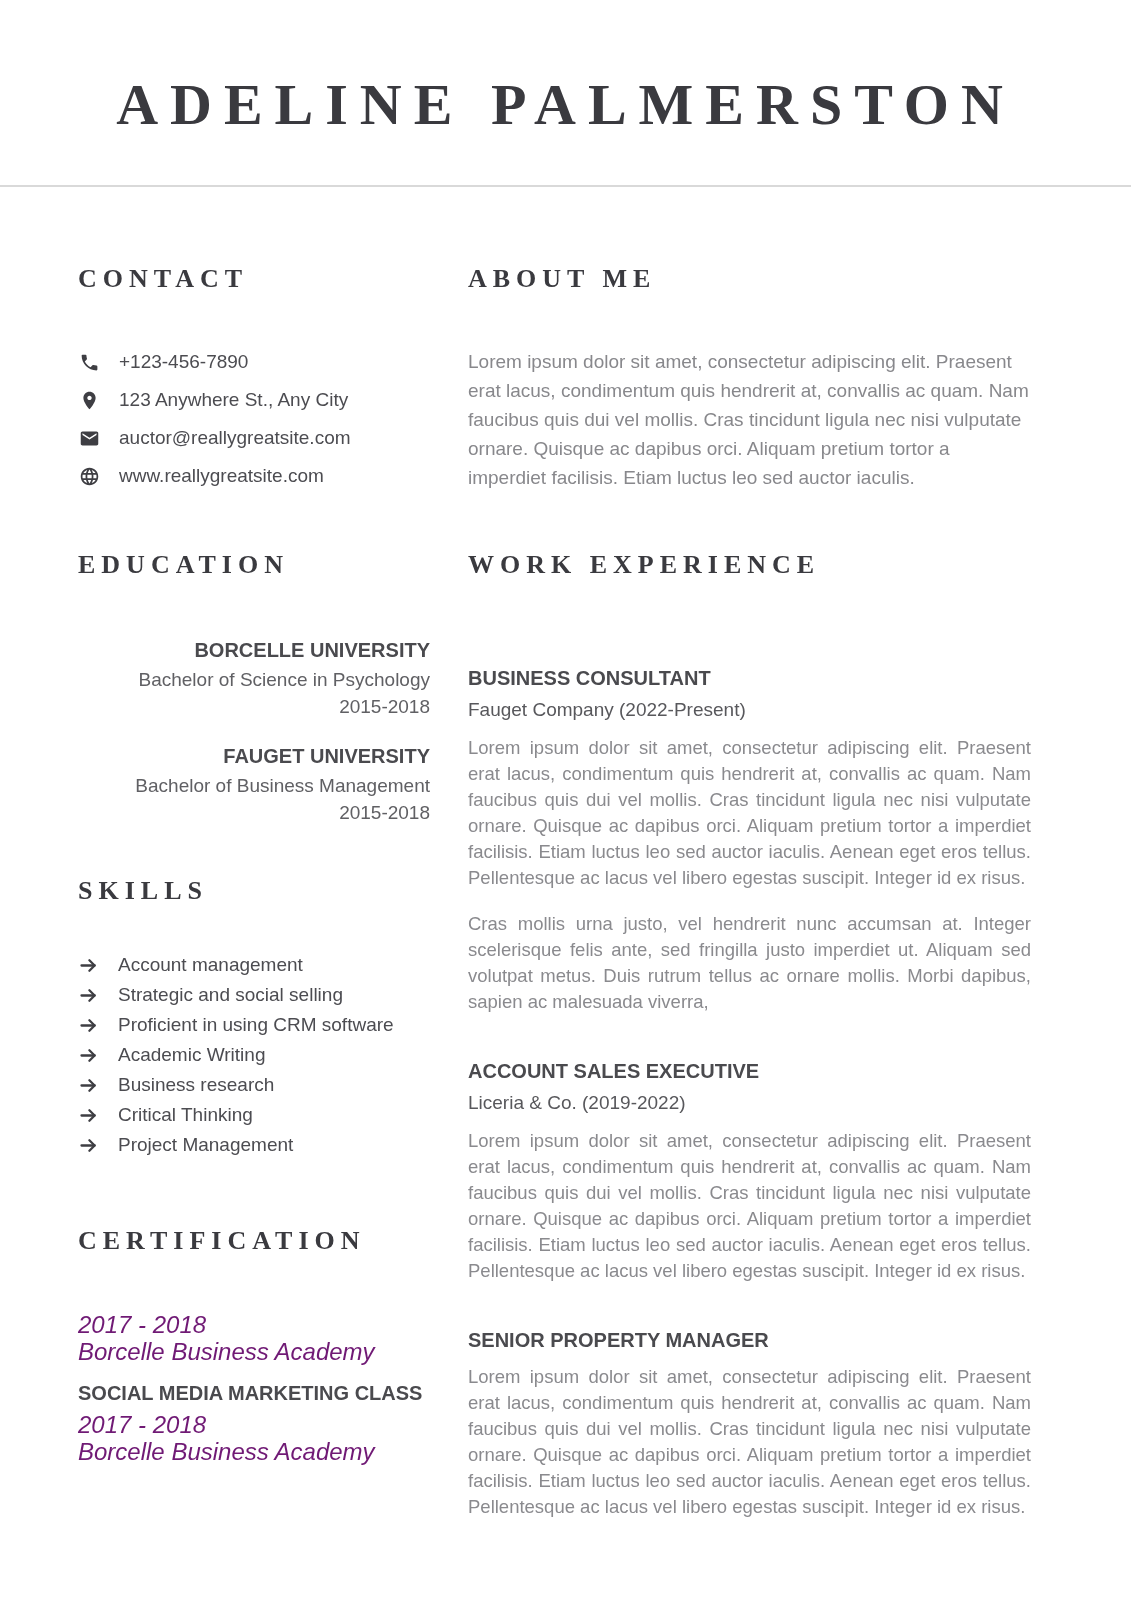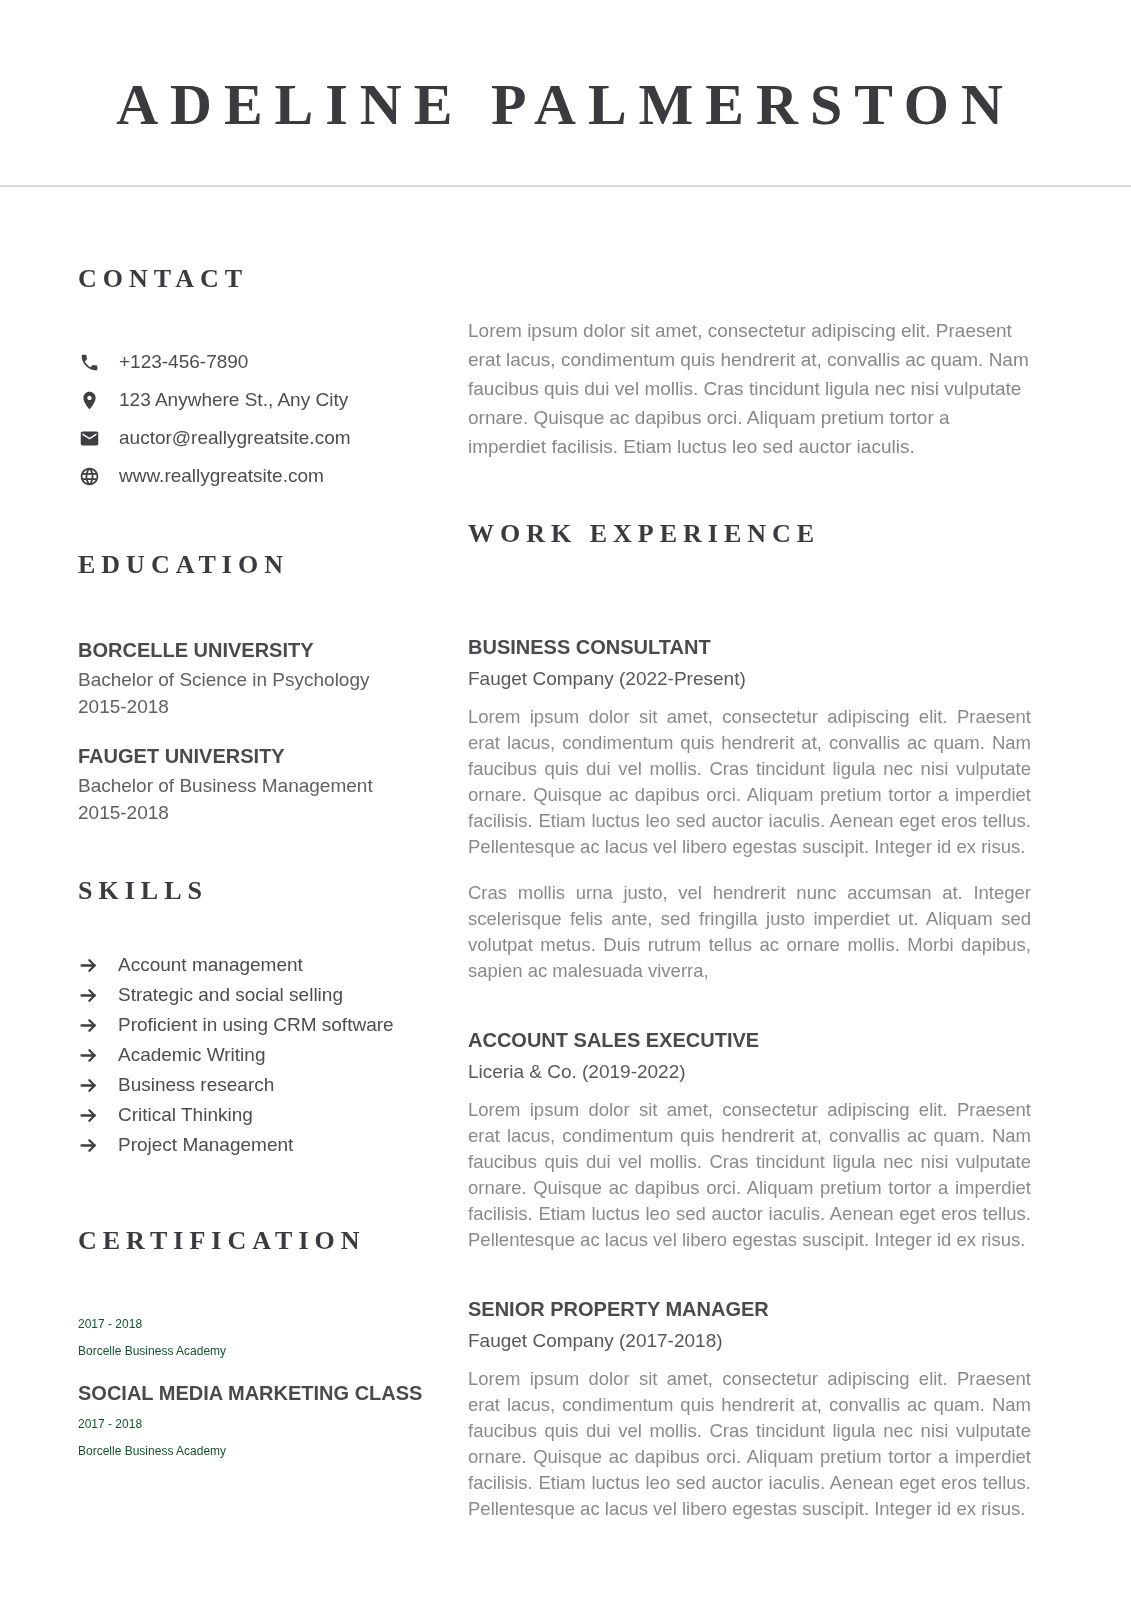--- a/index.html
+++ b/index.html
@@ -63,21 +63,21 @@
     flex: 0 0 22px;
     color: #3e3e43;
     margin-right: 19px;
     display: flex; align-items: center; justify-content: center;
   }
   .contact-icon svg { width: 21px; height: 21px; display: block; }
   .contact-text { font-size: 19px; color: #4c4c51; }
 
   
   .section-education { margin-top: 62px; }
-  .edu-entries { margin-top: 58px; }
+  .edu-entries { margin-top: 58px; text-align: right; }
   .edu-entry { margin-bottom: 24px; }
   .edu-school {
     font-size: 20px; font-weight: 700; line-height: 24px;
     color: #4a4a4e; margin-bottom: 4px;
   }
   .edu-degree, .edu-years { font-size: 19px; line-height: 27px; color: #606064; }
 
   
   .section-skills { margin-top: 49px; }
   .skills-list { margin-top: 48px; }
@@ -91,21 +91,21 @@
   .skill-text { font-size: 19px; color: #4c4c51; }
 
   
   .section-certification { margin-top: 61px; }
   .cert-entries { margin-top: 55px; }
   .cert-entry { margin-bottom: 16px; }
   .cert-title {
     font-size: 20px; font-weight: 700; line-height: 24px;
     color: #4a4a4e; margin-bottom: 6px;
   }
-  .cert-years, .cert-org { font-size: 12px; line-height: 27px; color: #14532d; }
+  .cert-years, .cert-org { font-size: 24px; line-height: 27px; color: #701a75; font-style: italic; }
 
   
   .about-text {
     margin-top: 53px;
     font-size: 19px;
     line-height: 29px;
     color: #88888c;
     text-align: left;
   }
 
@@ -280,20 +280,21 @@
             <div class="cert-org">Borcelle Business Academy</div>
           </div>
         </div>
       </section>
 
     </aside>
 
     <main class="col-right">
 
       <section class="section-about">
+        <h2 class="section-heading">ABOUT ME</h2>
         <p class="about-text">Lorem ipsum dolor sit amet, consectetur adipiscing elit. Praesent erat lacus, condimentum quis hendrerit at, convallis ac quam. Nam faucibus quis dui vel mollis. Cras tincidunt ligula nec nisi vulputate ornare. Quisque ac dapibus orci. Aliquam pretium tortor a imperdiet facilisis. Etiam luctus leo sed auctor iaculis.</p>
       </section>
 
       <section class="section-work">
         <h2 class="section-heading">WORK EXPERIENCE</h2>
         <div class="jobs">
 
           <div class="job">
             <div class="job-title">BUSINESS CONSULTANT</div>
             <div class="job-company">Fauget Company (2022-Present)</div>
@@ -302,21 +303,20 @@
           </div>
 
           <div class="job">
             <div class="job-title">ACCOUNT SALES EXECUTIVE</div>
             <div class="job-company">Liceria &amp; Co. (2019-2022)</div>
             <p class="job-para">Lorem ipsum dolor sit amet, consectetur adipiscing elit. Praesent erat lacus, condimentum quis hendrerit at, convallis ac quam. Nam faucibus quis dui vel mollis. Cras tincidunt ligula nec nisi vulputate ornare. Quisque ac dapibus orci. Aliquam pretium tortor a imperdiet facilisis. Etiam luctus leo sed auctor iaculis. Aenean eget eros tellus. Pellentesque ac lacus vel libero egestas suscipit. Integer id ex risus.</p>
           </div>
 
           <div class="job">
             <div class="job-title">SENIOR PROPERTY MANAGER</div>
-            <div class="job-company">Fauget Company (2017-2018)</div>
             <p class="job-para">Lorem ipsum dolor sit amet, consectetur adipiscing elit. Praesent erat lacus, condimentum quis hendrerit at, convallis ac quam. Nam faucibus quis dui vel mollis. Cras tincidunt ligula nec nisi vulputate ornare. Quisque ac dapibus orci. Aliquam pretium tortor a imperdiet facilisis. Etiam luctus leo sed auctor iaculis. Aenean eget eros tellus. Pellentesque ac lacus vel libero egestas suscipit. Integer id ex risus.</p>
           </div>
 
         </div>
       </section>
 
     </main>
   </div>
 </div>
 

